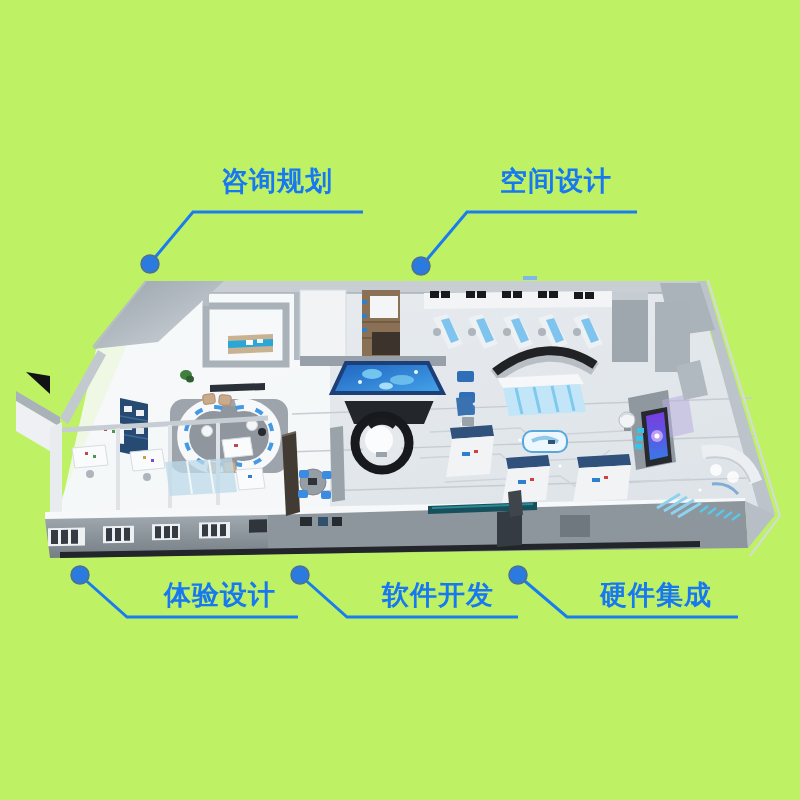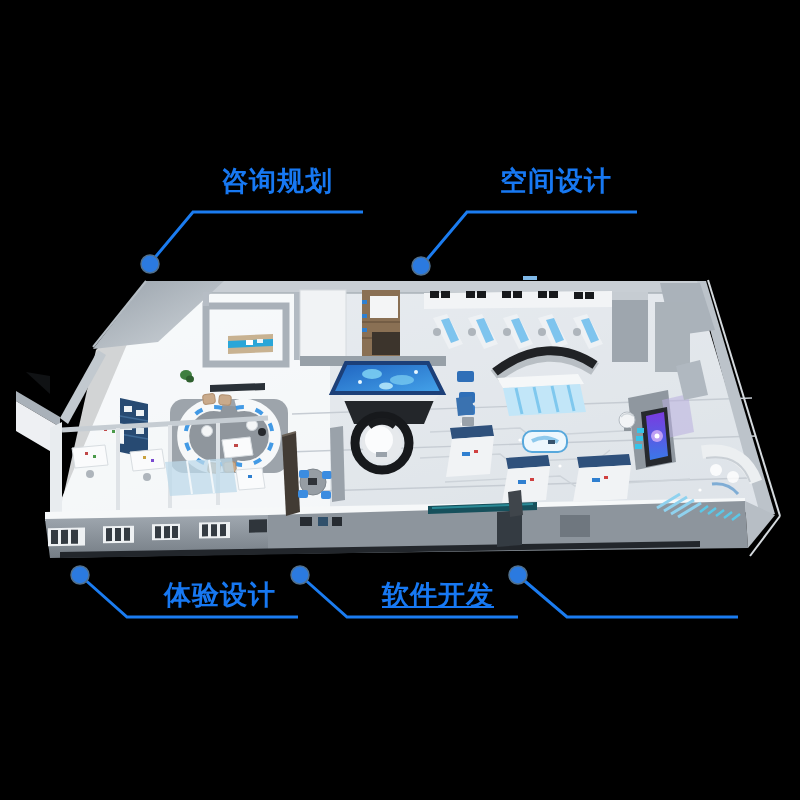--- a/index.html
+++ b/index.html
@@ -1,16 +1,16 @@
 <!DOCTYPE html>
 <html style="--accent: #1778f2; --line: #1b7cf0; --dot_fill: #2b7ae0; --dot_edge: #50708e; --sand_table_blue: #2f8fe0; --screen_purple: #7a3be0; --kiosk_header_navy: #2f517c;"><head>
 <meta charset="utf-8">
 <style>
   html,body{margin:0;padding:0;background:#fff;}
-  .stage{position:relative;width:800px;height:800px;background:#000000;overflow:hidden;
+  .stage{position:relative;width:800px;height:800px;background:#bef264;overflow:hidden;
          font-family:"Liberation Sans","DejaVu Sans",sans-serif;}
   .plan-svg{position:absolute;left:0;top:0;width:800px;height:800px;}
   .callout-label{position:absolute;font-weight:bold;font-size:27px;line-height:1.05;
       letter-spacing:1px;color:var(--accent,#1778f2);text-align:center;white-space:nowrap;}
   .callout-line{stroke:var(--line,#1b7cf0);stroke-width:3;fill:none;}
   .callout-dot{fill:var(--dot_fill,#2b7ae0);stroke:var(--dot_edge,#50708e);stroke-width:1.5;}
 </style>
 </head>
 <body>
 
@@ -391,16 +391,17 @@
     </g>
   </g>
 </svg>
 
 <div class="callout-label" style="left:192px;top:167px;width:170px;">咨询规划</div>
 
 <div class="callout-label" style="left:135px;top:581px;width:170px;">体验设计</div>
 
 <div class="callout-label" style="left:471px;top:167px;width:170px;">空间设计</div>
 
-<div class="callout-label" style="left:353px;top:581px;width:170px;text-decoration:underline;">软件开发</div>
-
+<div class="callout-label" style="left:353px;top:581px;width:170px;">软件开发</div>
+
+<div class="callout-label" style="left:571px;top:581px;width:170px;">硬件集成</div>
 
 </div>
 
 </body></html>

